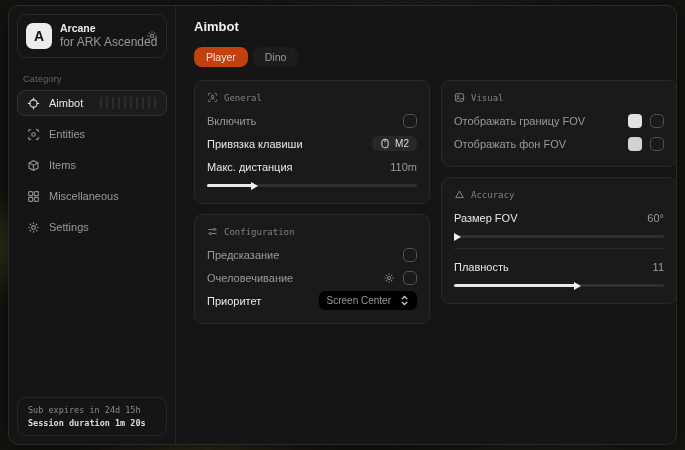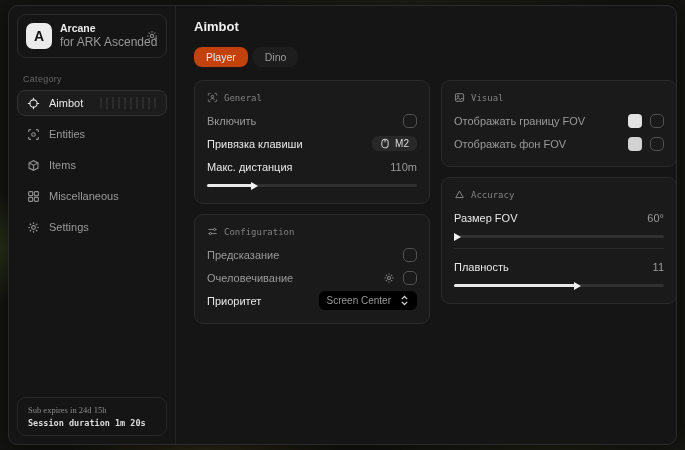--- a/index.html
+++ b/index.html
@@ -35,21 +35,21 @@
             border-radius:8px;font-size:11px;color:#9a9a9a;border:1px solid transparent;
             position:relative;cursor:default;}
   .nav-item .ni{display:flex;color:#8f8f8f;}
   .nav-item.selected{background:#1c1c1c;border-color:#323232;color:#e9e9e9;}
   .nav-item.selected .ni{color:#e2e2e2;}
   .watermark{position:absolute;right:10px;top:6px;width:56px;height:12px;opacity:.07;
     background:repeating-linear-gradient(90deg,#fff 0 2px,transparent 2px 6px);border-radius:2px;}
   .side-spacer{flex:1;}
   .side-footer{margin:8px;border:1px solid #272727;border-radius:9px;padding:7px 10px;
     font-family:"DejaVu Sans Mono",monospace;}
-  .sf1{font-size:8.5px;color:#8a8a8a;margin-bottom:3px;white-space:nowrap;font-family:Liberation Serif, serif;}
+  .sf1{font-size:8.5px;color:#8a8a8a;margin-bottom:3px;white-space:nowrap;}
   .sf2{font-size:8.5px;color:#dcdcdc;font-weight:bold;white-space:nowrap;}
   
   .main{flex:1;padding:13px 14px 0 18px;position:relative;}
   .main-title{font-size:13px;font-weight:bold;color:#f0f0f0;}
   .tabs{margin-top:13px;display:flex;gap:5px;}
   .tab{padding:4px 12px;border-radius:8px;font-size:10.5px;background:#1d1d1d;color:#9a9a9a;cursor:default;}
   .tab.selected{background:#c2410c;color:#ececec;}
   .cols{margin-top:13px;display:flex;gap:11px;align-items:flex-start;}
   .col{width:236px;display:flex;flex-direction:column;gap:10px;}
   .panel{background:#1a1a1a;border:1px solid #2a2a2a;border-radius:9px;padding:9px 12px 11px;box-sizing:border-box;}

